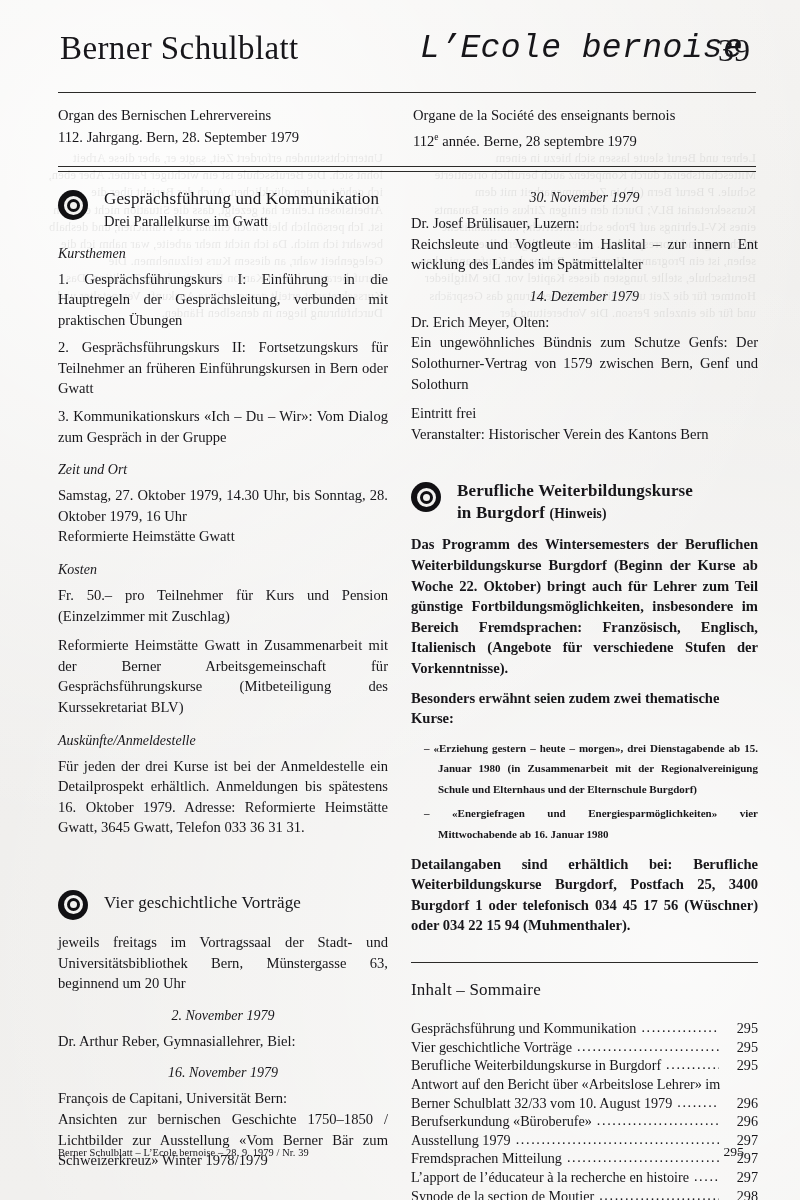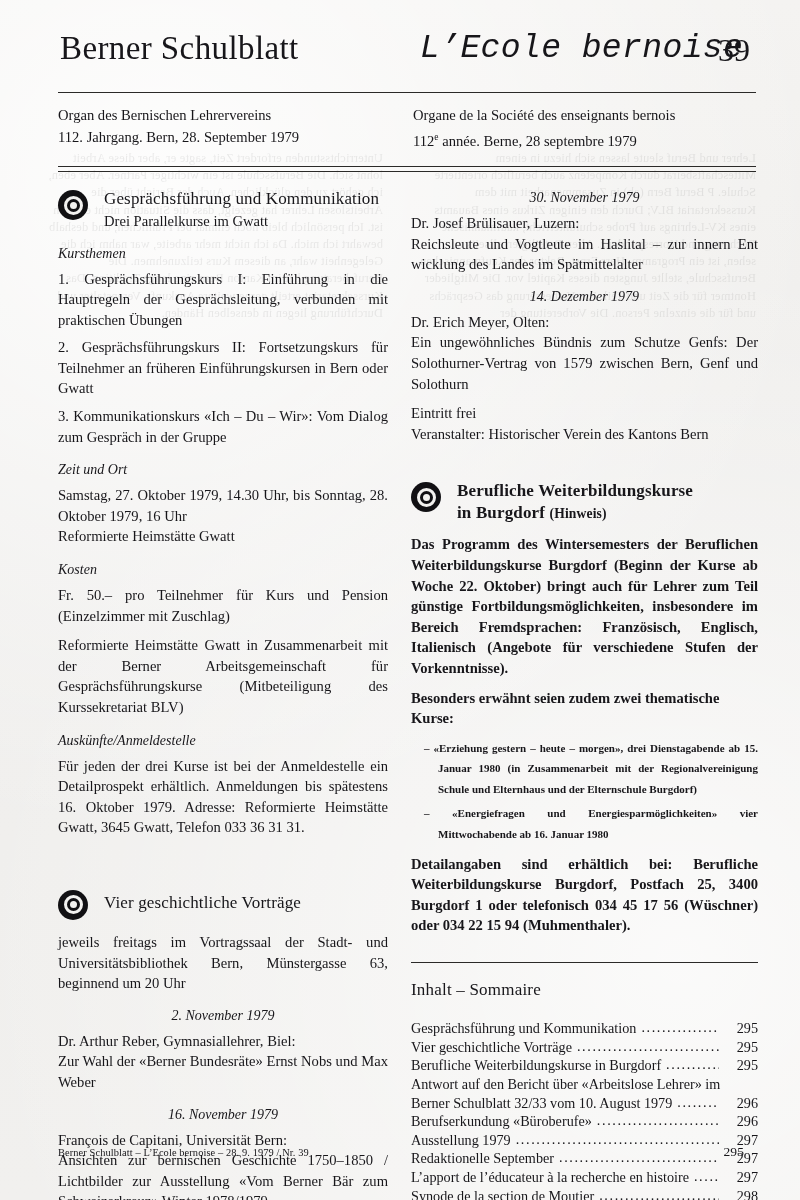--- a/index.html
+++ b/index.html
@@ -207,21 +207,20 @@
             <i>
               <b></b>
             </i>
           </span>
         <div class="art-title" style="padding-top:4px;">Vier geschichtliche Vorträge</div>
       </div>
       <p class="body" style="margin-top:6px;">jeweils freitags im Vortragssaal der Stadt- und Universitätsbibliothek Bern, Münstergasse 63, beginnend um 20 Uhr</p>
 
       <div class="datehead">2. November 1979</div>
       <p class="body nojust" style="margin-bottom:0;">Dr. Arthur Reber, Gymnasiallehrer, Biel:</p>
-      <p class="body">Zur Wahl der «Berner Bundesräte» Ernst Nobs und Max Weber</p>
 
       <div class="datehead">16. November 1979</div>
       <p class="body nojust" style="margin-bottom:0;">François de Capitani, Universität Bern:</p>
       <p class="body">Ansichten zur bernischen Geschichte 1750–1850 / Lichtbilder zur Ausstellung «Vom Berner Bär zum Schweizerkreuz» Winter 1978/1979</p>
     </div>
 
   </div>
 
   <div class="col-right">
 
@@ -285,21 +284,21 @@
             <span class="toc-label">Berufserkundung «Büroberufe»</span>
             <span class="toc-dots">................................................................................................................................................................</span>
             <span class="toc-page">296</span>
           </div>
           <div class="toc-row">
             <span class="toc-label">Ausstellung 1979</span>
             <span class="toc-dots">................................................................................................................................................................</span>
             <span class="toc-page">297</span>
           </div>
           <div class="toc-row">
-            <span class="toc-label">Redaktionelle September</span>
+            <span class="toc-label">Fremdsprachen Mitteilung</span>
             <span class="toc-dots">................................................................................................................................................................</span>
             <span class="toc-page">297</span>
           </div>
           <div class="toc-row">
             <span class="toc-label">L’apport de l’éducateur à la recherche en histoire</span>
             <span class="toc-dots">................................................................................................................................................................</span>
             <span class="toc-page">297</span>
           </div>
           <div class="toc-row">
             <span class="toc-label">Synode de la section de Moutier</span>

